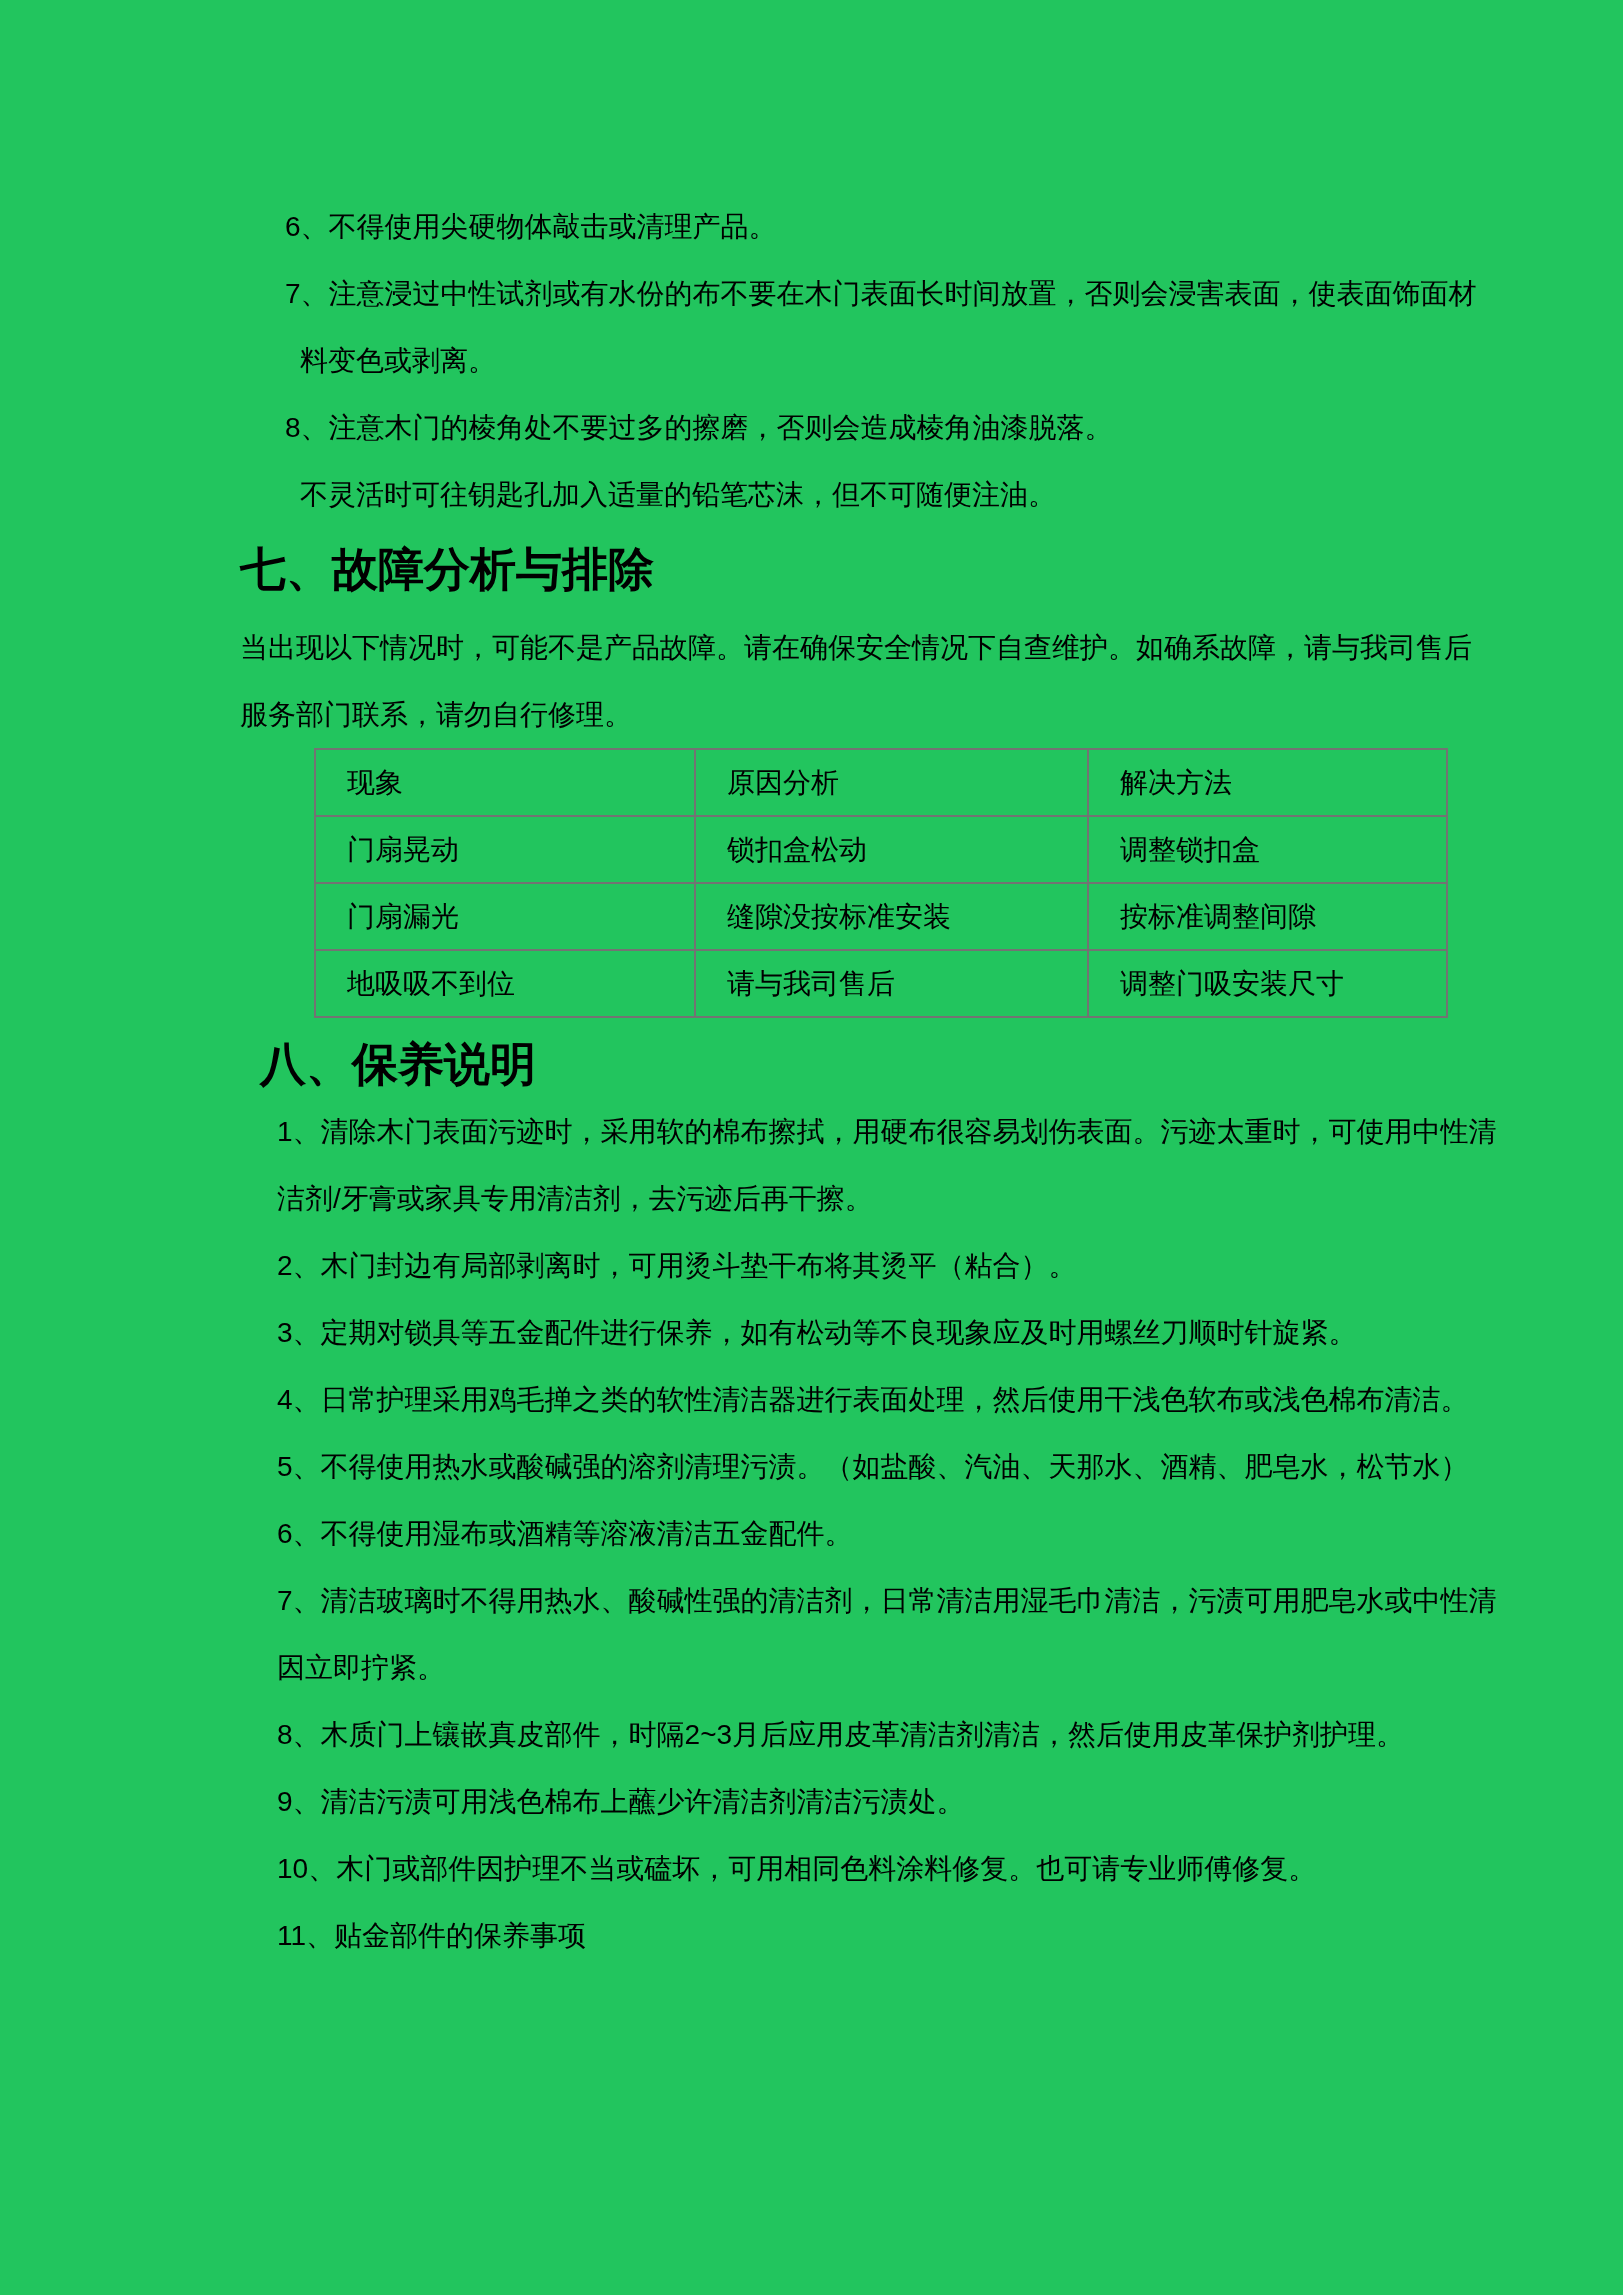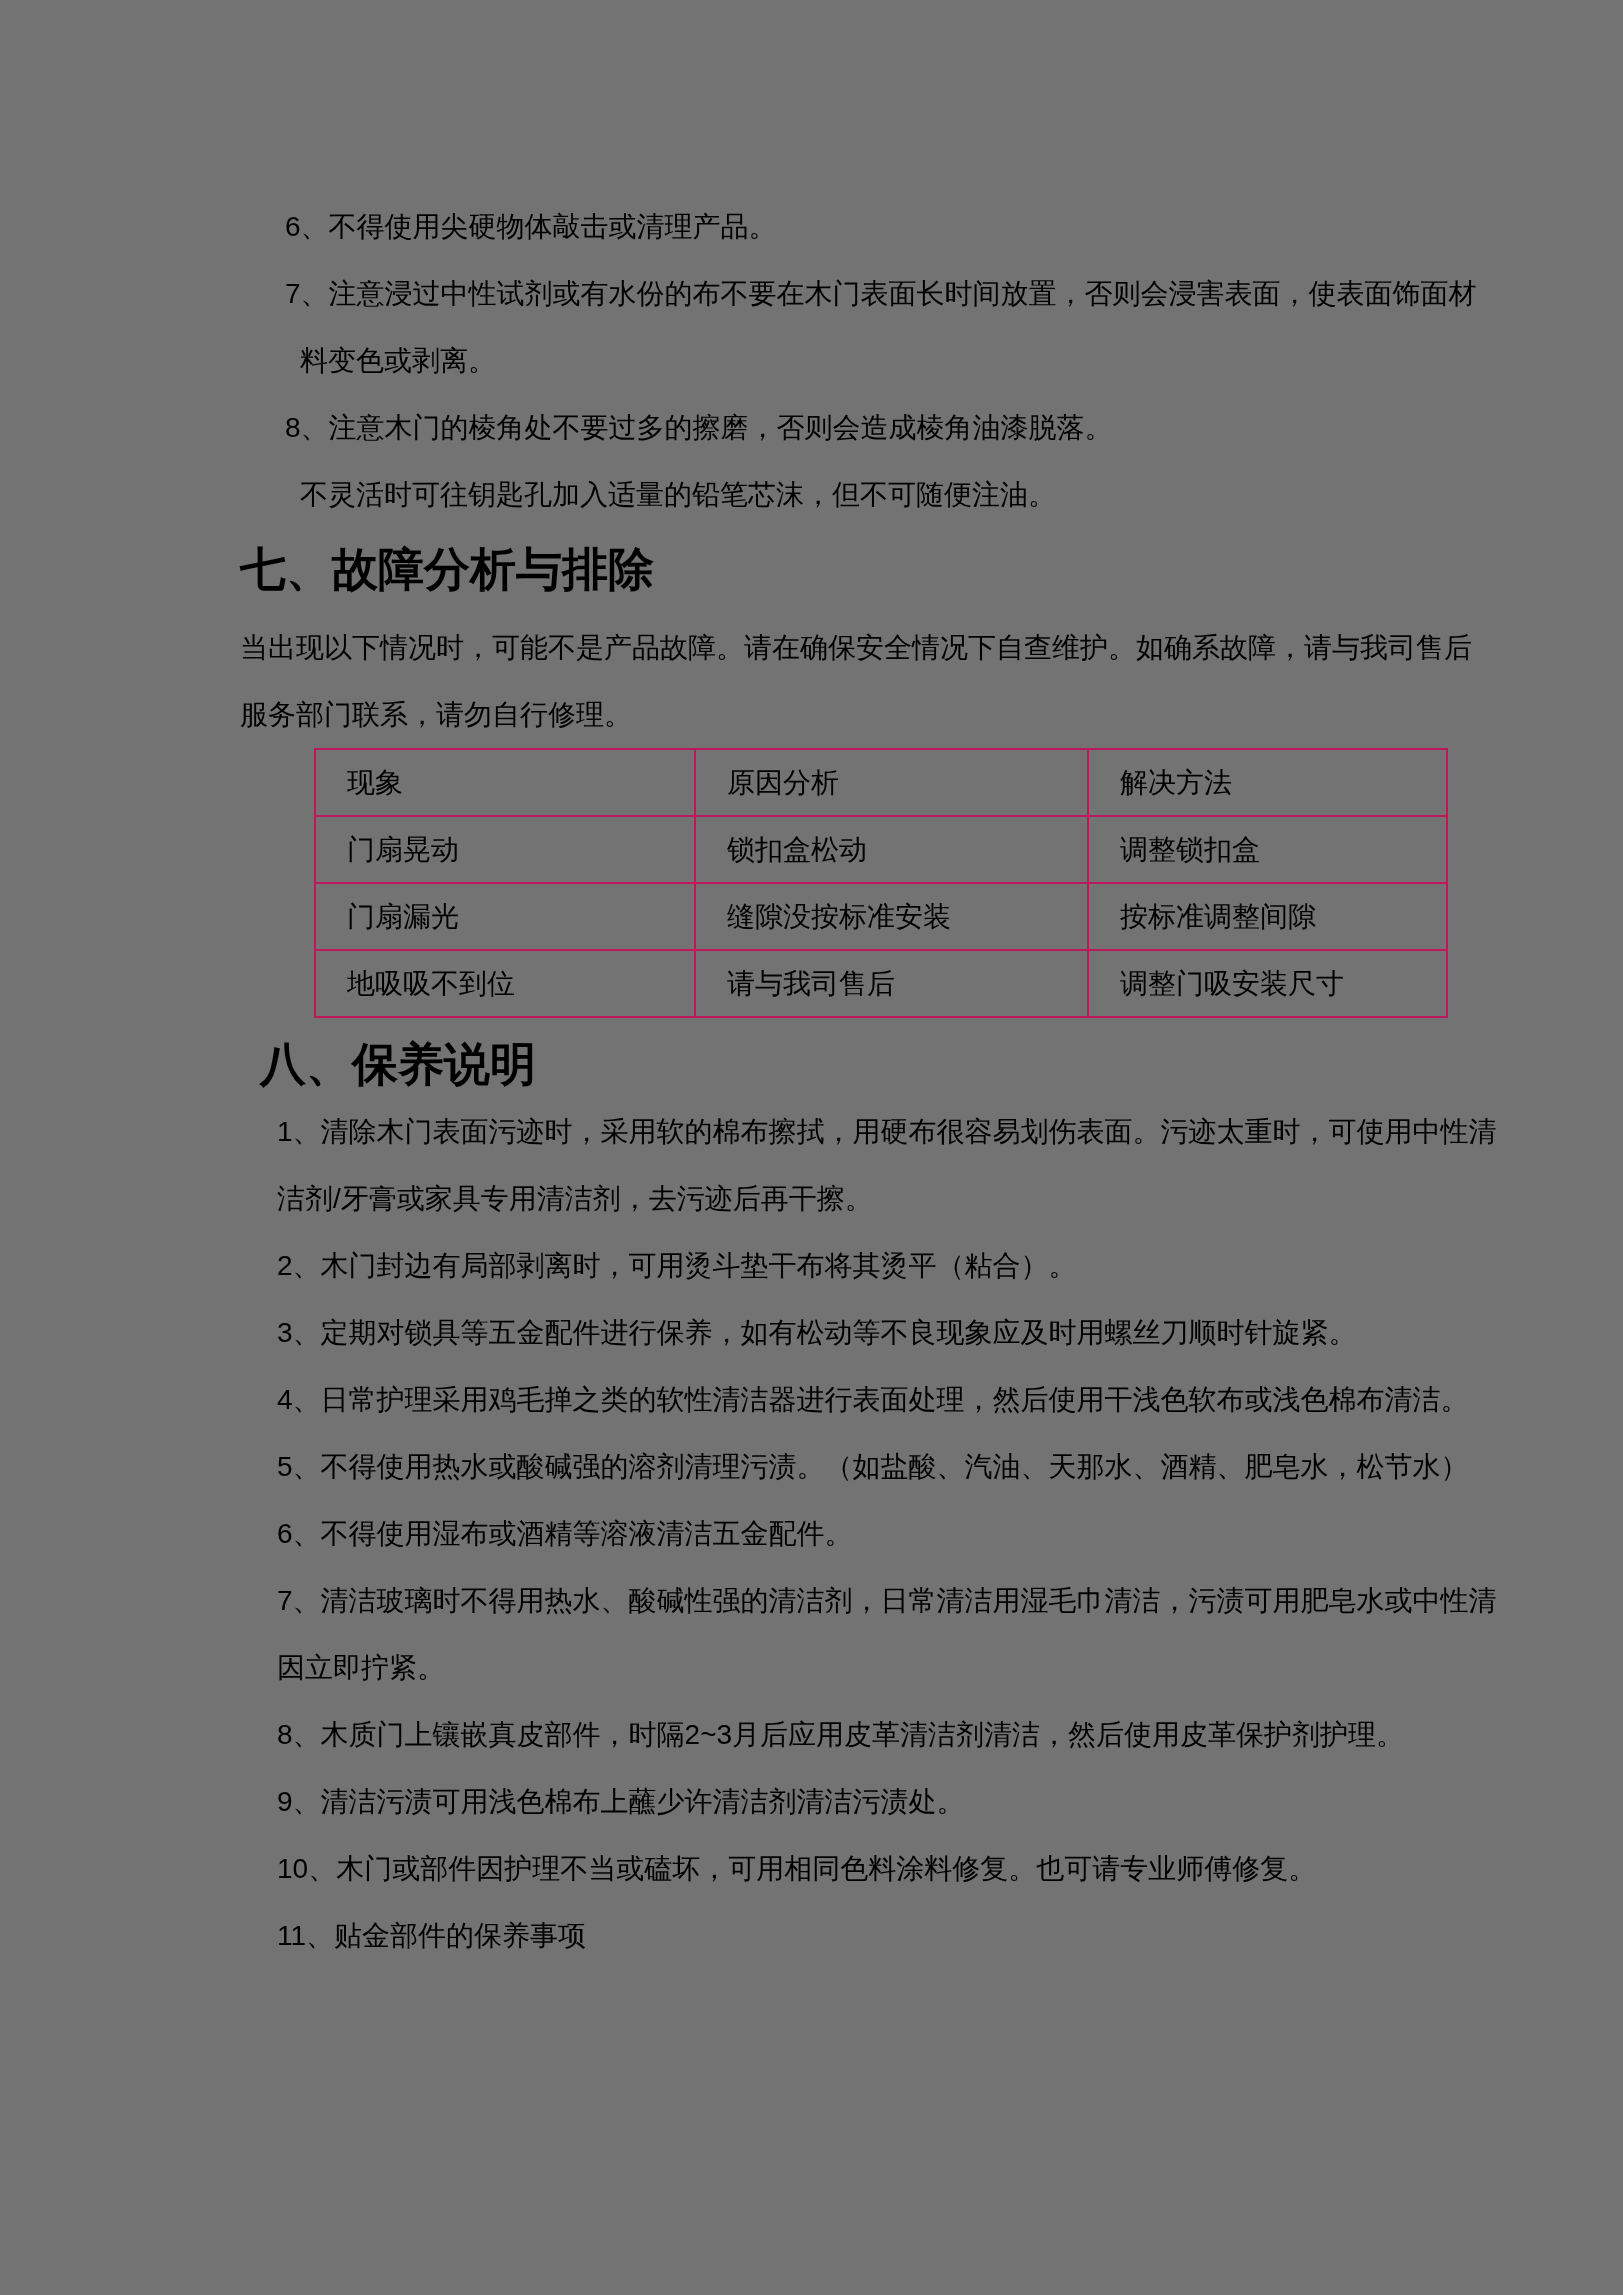--- a/index.html
+++ b/index.html
@@ -1,21 +1,21 @@
 <!DOCTYPE html>
 <html style="font-size:10.5px"><head>
 <meta charset="utf-8">
 <style>
   html, body { margin: 0; padding: 0; background: #e8e8e8; }
   .page {
     position: relative;
     width: 1623px;
     height: 2295px;
     margin: 0 auto;
-    background: #737373;
+    background: #22c55e;
     color: #000000;
     font-family: "Liberation Sans", sans-serif;
     font-size: 28px;
     line-height: 67px;
     overflow: hidden;
   }
   .content { padding: 193px 98px 0 240px; }
 
   .line { white-space: nowrap; }
 
@@ -41,21 +41,21 @@
   .para { margin-top: 11px; }
   .para .line { margin-left: 0; }
 
   table.fault-table {
     border-collapse: collapse;
     margin-left: 74px;
     table-layout: fixed;
   }
   table.fault-table th,
   table.fault-table td {
-    border: 2px solid #be185d;
+    border: 2px solid #737373;
     height: 65px;
     padding: 0 0 0 31px;
     text-align: left;
     vertical-align: middle;
     font-weight: normal;
     font-size: 28px;
     line-height: 65px;
     white-space: nowrap;
     overflow: hidden;
   }

